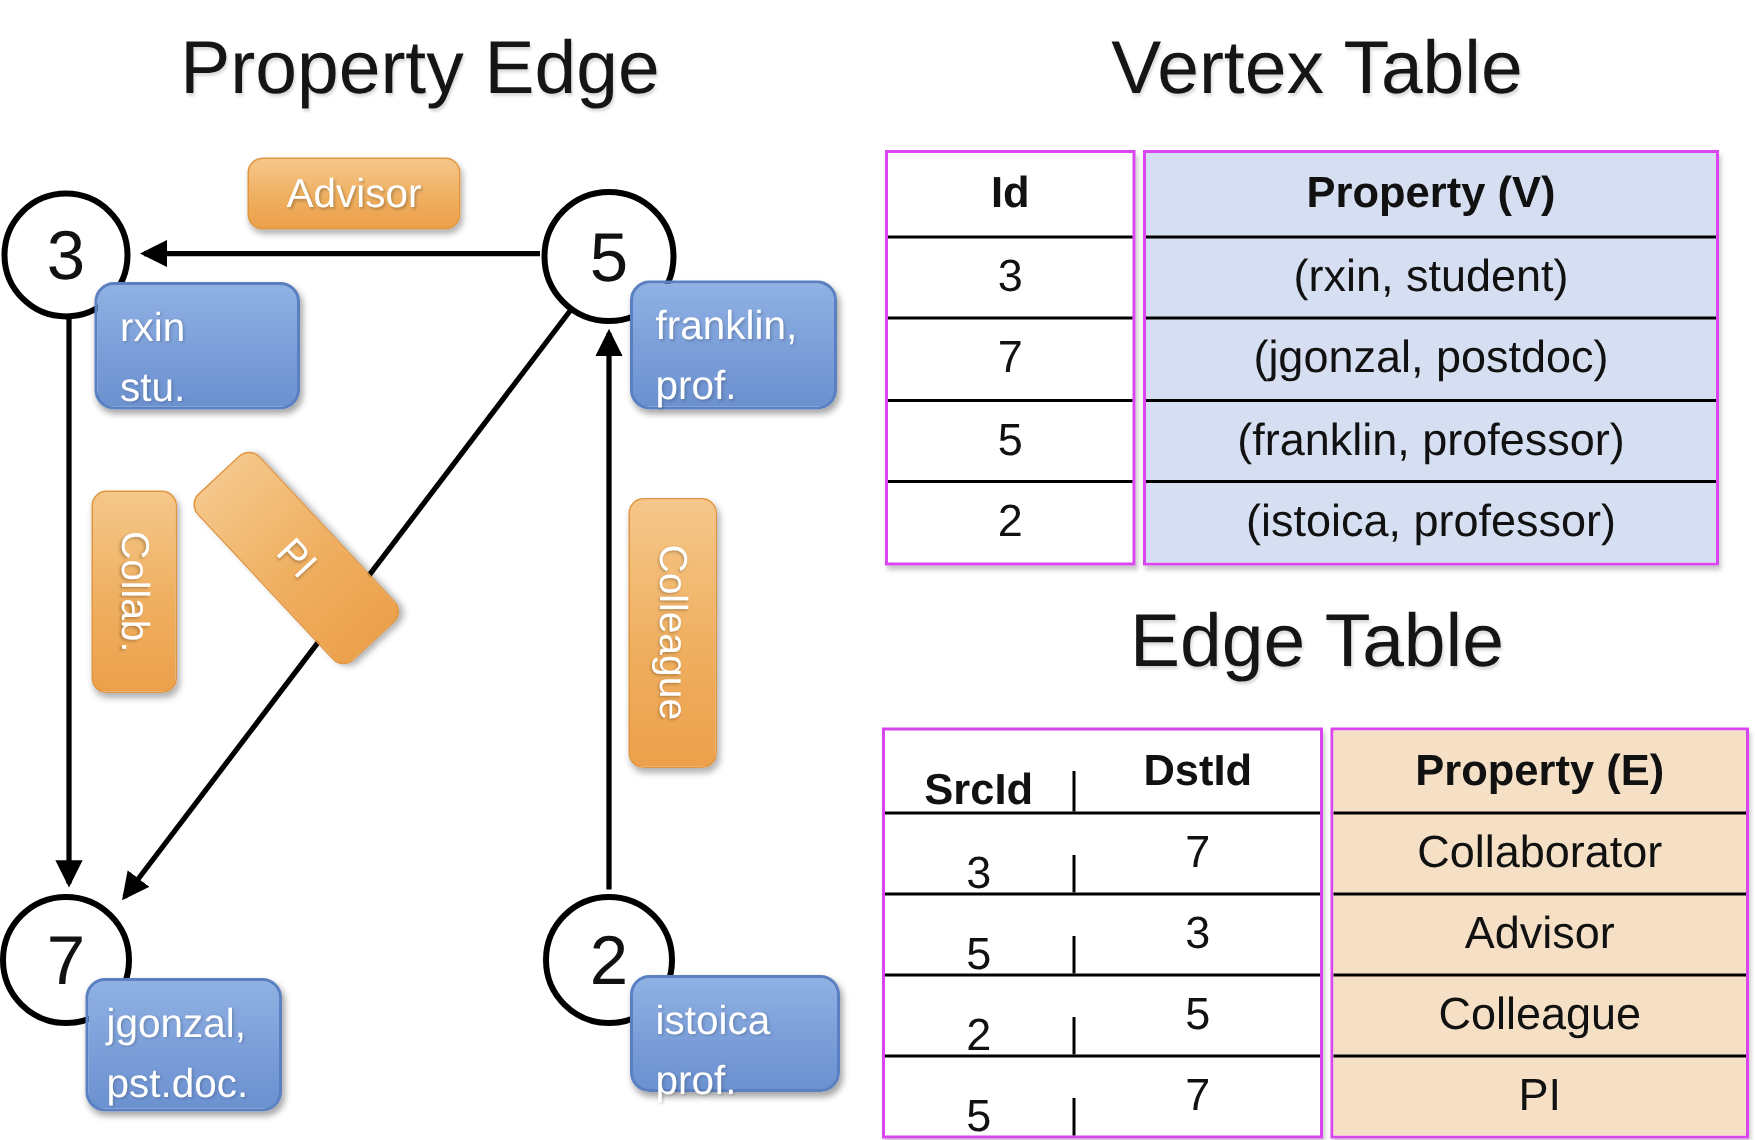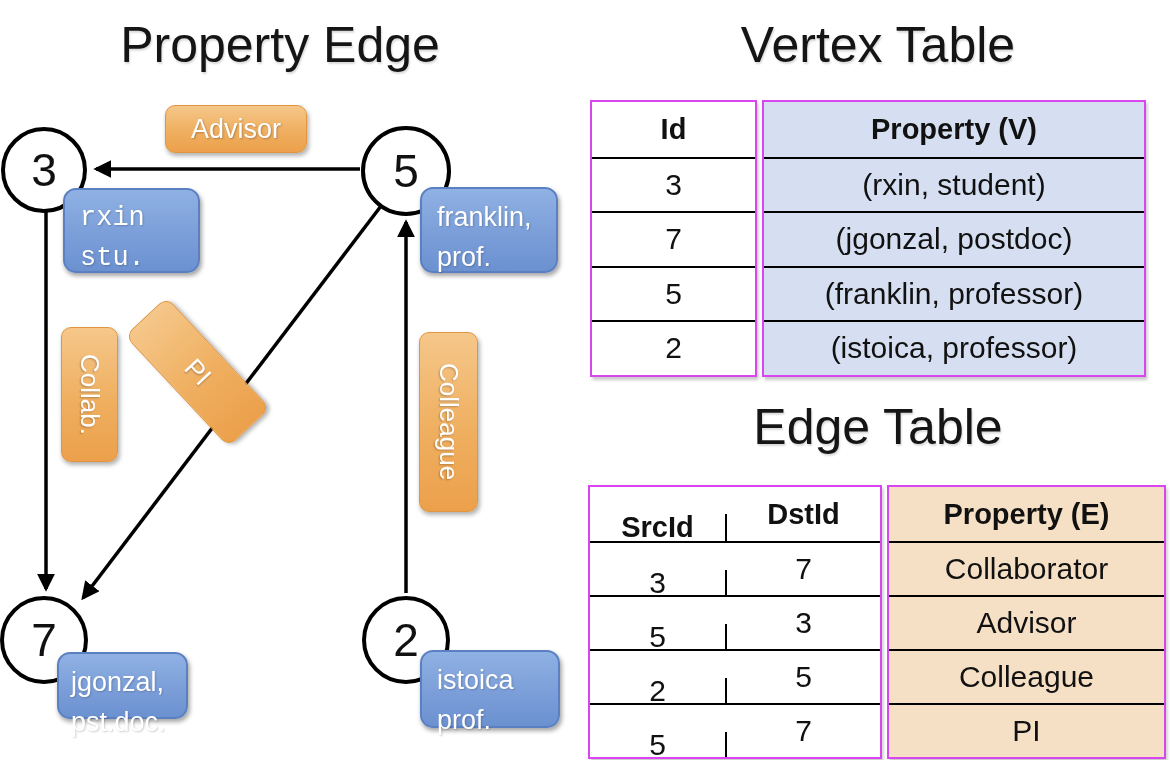--- a/index.html
+++ b/index.html
@@ -52,21 +52,21 @@
   .subtbl .cell.head{font-weight:700;font-size:29px;}
   .vt .cell{height:54.5px;}
   .vt .cell + .cell{border-top:2px solid #000;}
   .et .erow{display:flex;height:54px;}
   .et .erow + .erow{border-top:2px solid #000;}
   .et .erow .c{
     display:flex;align-items:center;justify-content:center;
     font-size:30px;white-space:nowrap;
   }
   .et .erow.h .c{font-weight:700;font-size:29px;}
-  .et-left .c.src{width:137px;border-right:2px solid #000;margin-top:27px;}
+  .et-left .c.src{width:127px;border-right:2px solid #000;margin-top:27px;}
   .et-left .c.dst{flex:1;}
   .et .cell{height:54px;}
   .et .cell + .cell{border-top:2px solid #000;}
   .fill-vertex .cell{background:#D6DFF1;}
   .fill-edge .cell{background:#F6E0C5;}
 </style>
 </head>
 <body>
 
 <div class="stage">
@@ -96,29 +96,29 @@
   </div>
   <div class="node" style="left:362px;top:596px;width:88px;height:88px;">
     <span>2</span>
   </div>
 
   <div class="elabel" style="left:165px;top:105px;width:142px;height:48px;">Advisor</div>
   <div class="elabel vert" style="left:61px;top:327px;width:57px;height:135px;font-size:26px;">Collab.</div>
   <div class="elabel vert" style="left:169px;top:296px;width:57px;height:152px;transform:rotate(-43deg);font-size:26px;">PI</div>
   <div class="elabel vert" style="left:419px;top:332px;width:59px;height:180px;font-size:26px;">Colleague</div>
 
-  <div class="pbox" style="left:63px;top:188px;width:137px;height:85px;font-family:Liberation Mono, monospace;">
+  <div class="pbox" style="left:63px;top:188px;width:137px;height:85px;">
     <div>rxin</div>
     <div>stu.</div>
   </div>
   <div class="pbox" style="left:420px;top:187px;width:138px;height:86px;">
     <div>franklin,</div>
     <div>prof.</div>
   </div>
-  <div class="pbox" style="left:57px;top:652px;width:131px;height:67px;padding-left:12px;">
+  <div class="pbox" style="left:57px;top:652px;width:131px;height:89px;padding-left:12px;">
     <div>jgonzal,</div>
     <div>pst.doc.</div>
   </div>
   <div class="pbox" style="left:420px;top:650px;width:140px;height:78px;">
     <div>istoica</div>
     <div>prof.</div>
   </div>
 
   <div class="title" style="left:590px;top:16px;width:576px;">Vertex Table</div>
 

